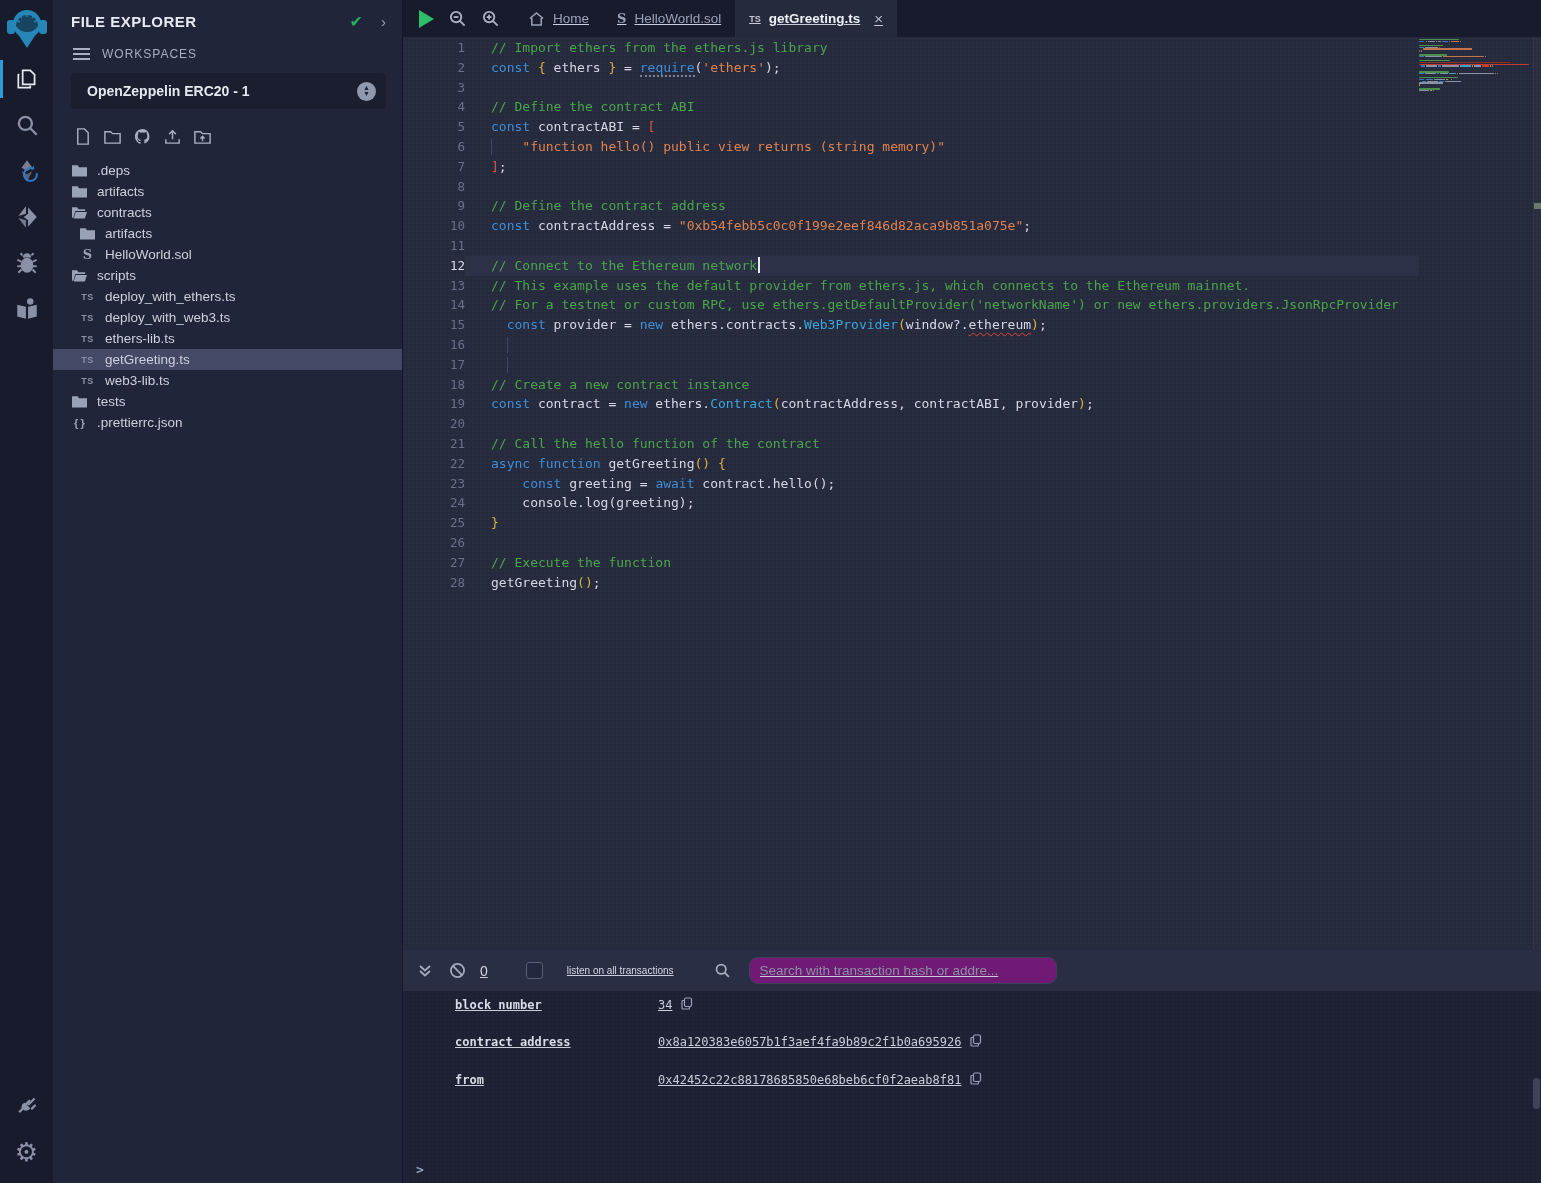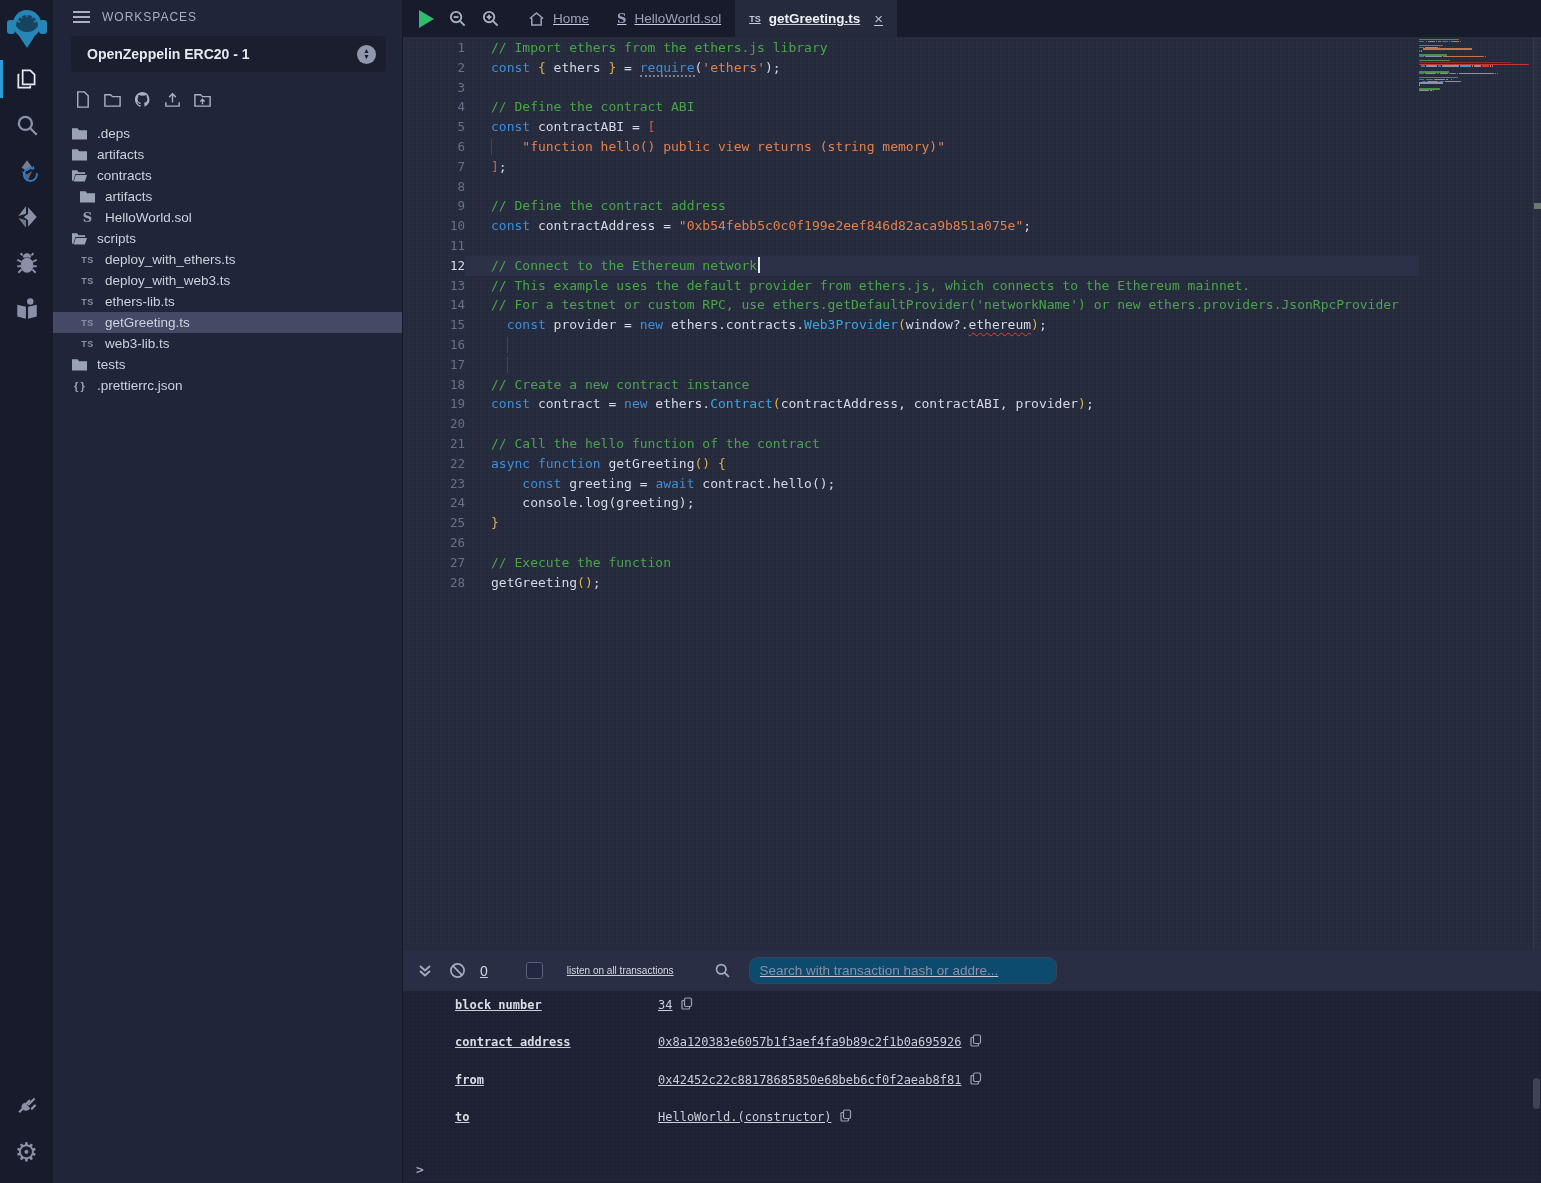--- a/index.html
+++ b/index.html
@@ -112,21 +112,21 @@
   .terminal { height:233px; background:#1d2133; display:flex; flex-direction:column; position:relative;
     background-image: radial-gradient(rgba(255,255,255,0.015) 1px, transparent 1px); background-size:4px 4px; }
   .term-header { height:41px; background:#2a2e44; display:flex; align-items:center; gap:10px;
     padding:0 14px; flex-shrink:0; }
   .th-icon { color:#a6abc0; display:flex; align-items:center; cursor:pointer; }
   .th-count { color:#d5d8e2; font-size:14px; margin:0 10px 0 4px; }
   .th-check { width:17px; height:17px; border:1px solid #5a5f78; border-radius:3px; margin-left:18px;
     cursor:pointer; background:#232740; }
   .th-label { font-size:10px; color:#d5d8e2; margin-left:14px; }
   .th-search-icon { margin-left:30px; }
-  .th-input { width:308px; height:27px; background:#0c4a6e; border:1px solid #3d415c; border-radius:9px;
+  .th-input { width:308px; height:27px; background:#701a75; border:1px solid #3d415c; border-radius:9px;
     color:#d5d8e2; font-size:13.5px; padding:9px 10px; outline:none; margin-left:8px;
     font-family:"Liberation Sans", sans-serif; }
   .th-input::placeholder { color:#8b90a5; }
   .term-body { flex:1; position:relative; font-family:"DejaVu Sans Mono", monospace; font-size:12px;
     padding:7px 0 0 0; }
   .term-row { display:flex; height:37.3px; align-items:flex-start; }
   .term-row .tr-label { width:203px; margin-left:52px; font-weight:700; color:#d8dce6; flex-shrink:0; }
   .term-row .tr-value { color:#c8cdd8; display:flex; align-items:flex-start; gap:9px; }
   .copy-btn { color:#9aa0b4; cursor:pointer; display:inline-flex; margin-top:-1px; }
   .copy-btn svg { width:12px; height:13px; }
@@ -212,20 +212,25 @@
         <rect x="16.8" y="10" width="2.2" height="6" rx="1" transform="rotate(45 18 13)"></rect>
         <path d="M13 11 l6 -6" stroke="currentColor" stroke-width="2" fill="none"></path>
       </svg>
     </div>
     <div class="ab-icon" style="margin-bottom:8px;">
       <span class="ab-gear">⚙</span>
     </div>
   </div>
 
   <div class="sidepanel">
+    <div class="sp-header">
+      <span class="sp-title">FILE EXPLORER</span>
+      <span class="sp-check">✔</span>
+      <span class="sp-chev">›</span>
+    </div>
     <div class="ws-row">
       <span class="hamburger"></span>
       <span class="ws-label">WORKSPACES</span>
     </div>
     <div class="ws-select">
       <span class="ws-name">OpenZeppelin ERC20 - 1</span>
       <span class="ws-caret">
           <span>▲</span>
           <span>▼</span>
         </span>
@@ -689,30 +694,18 @@
             <span class="tr-value">
               <span>0x42452c22c88178685850e68beb6cf0f2aeab8f81</span>
               <span class="copy-btn">
                 <svg viewBox="0 0 12 13" fill="none" stroke="currentColor" stroke-width="1.2">
                   <rect x="3.5" y="1" width="7" height="8.5" rx="1.5"></rect>
                   <path d="M3.5 3.5 H2 a1 1 0 0 0 -1 1 V11 a1 1 0 0 0 1 1 h5.5 a1 1 0 0 0 1 -1 V10"></path>
                 </svg>
               </span>
             </span>
           </div>
-          <div class="term-row">
-            <span class="tr-label">to</span>
-            <span class="tr-value">
-              <span>HelloWorld.(constructor)</span>
-              <span class="copy-btn">
-                <svg viewBox="0 0 12 13" fill="none" stroke="currentColor" stroke-width="1.2">
-                  <rect x="3.5" y="1" width="7" height="8.5" rx="1.5"></rect>
-                  <path d="M3.5 3.5 H2 a1 1 0 0 0 -1 1 V11 a1 1 0 0 0 1 1 h5.5 a1 1 0 0 0 1 -1 V10"></path>
-                </svg>
-              </span>
-            </span>
-          </div>
           <div class="term-prompt">&gt;</div>
       </div>
       <div class="term-scrollthumb"></div>
     </div>
   </div>
 </div>
 
 </body></html>

